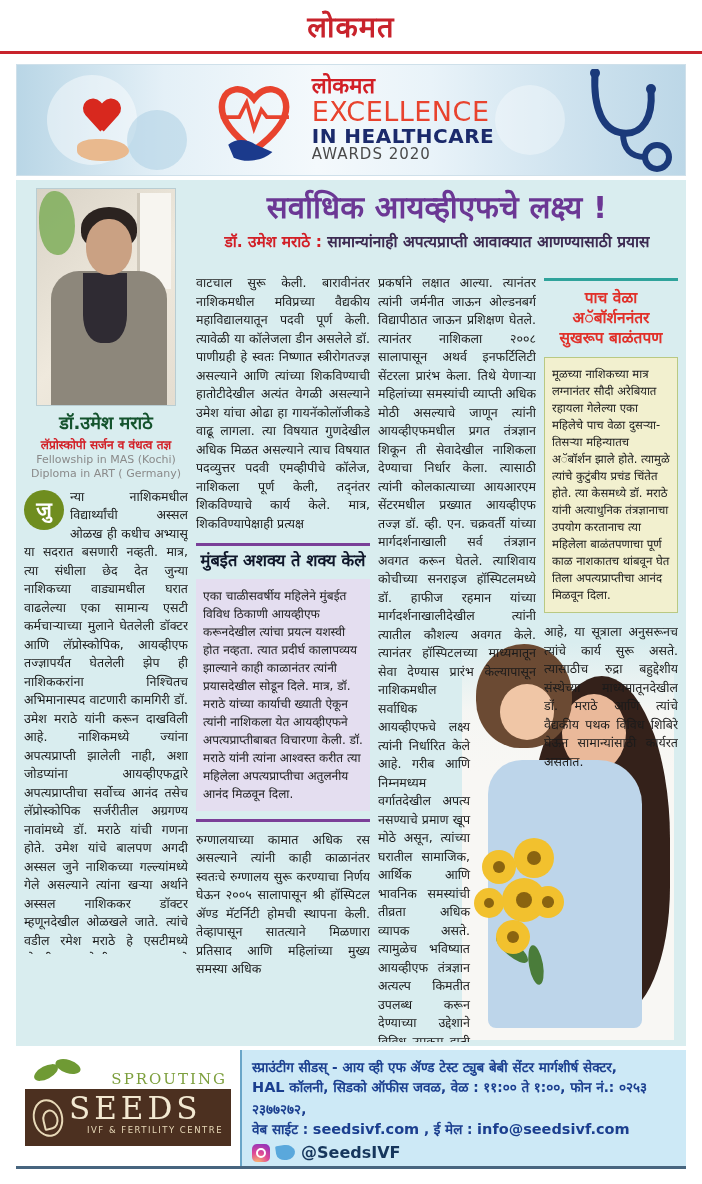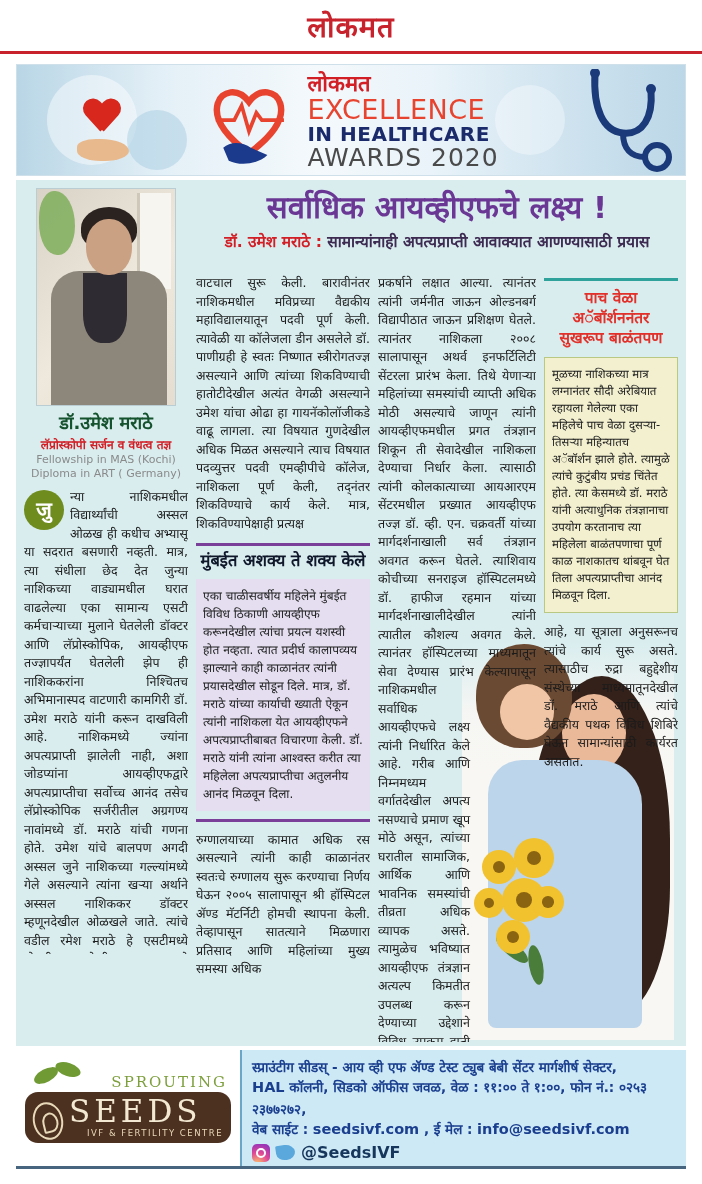--- a/index.html
+++ b/index.html
@@ -28,21 +28,21 @@
   .hh-heart::before, .hh-heart::after { content:""; position:absolute; width:20px; height:32px; background:#d8281e; border-radius:20px 20px 0 0; }
   .hh-heart::before { left:6px; transform:rotate(-42deg); }
   .hh-heart::after { left:16px; transform:rotate(42deg); }
   .hh-palm { position:absolute; left:8px; bottom:0; width:52px; height:22px; background:#e9b98e; border-radius:40% 60% 50% 50%; }
   .banner-center { position:absolute; left:0; right:0; top:8px; display:flex; justify-content:center; align-items:center; gap:12px; }
   .heart-ecg { width:92px; height:92px; flex:0 0 auto; }
   .banner-text { text-align:left; line-height:1.04; }
   .bt-brand { color:#d21f26; font-size:22px; font-weight:bold; }
   .bt-title { color:#e8432e; font-size:27px; font-weight:normal; letter-spacing:.5px; }
   .bt-sub { color:#1b2a6b; font-size:20px; font-weight:bold; letter-spacing:.5px; }
-  .bt-awards { color:#4a4a4a; font-size:25px; letter-spacing:1px; }
+  .bt-awards { color:#4a4a4a; font-size:15px; letter-spacing:1px; }
   .stetho { position:absolute; right:10px; top:4px; width:110px; height:104px; }
 
   
   .article {
     position:relative; margin:2px 16px 0; background:#d9edef;
     height:866px; overflow:hidden; padding:6px 8px 0;
   }
   .art-grid { display:grid; grid-template-columns:164px 174px 158px 1fr; column-gap:8px;
               grid-template-rows:88px auto; position:relative; z-index:1; }
   .art-head { grid-row:1; grid-column:2/5; text-align:center; padding-top:4px; }
@@ -99,21 +99,21 @@
   
   .adbar { margin:4px 16px 0; display:flex; background:#cde9f6; border-bottom:3px solid #47657f; min-height:96px; }
   .ad-left { width:226px; background:#fff; display:flex; align-items:center; justify-content:center;
              border-right:2px solid #6aa6c8; padding:4px; }
   .seeds { position:relative; width:206px; }
   .seeds-leaf { position:absolute; width:26px; height:13px; background:#6f9a34; border-radius:50%; }
   .sl1 { left:8px; top:-4px; transform:rotate(-28deg); }
   .sl2 { left:30px; top:-10px; transform:rotate(18deg); }
   .seeds-top { text-align:right; color:#7d9f3d; font-family:"DejaVu Serif","Liberation Serif",serif;
                font-size:15px; letter-spacing:2px; padding-right:4px; }
-  .seeds-box { background:#4c3020; margin-top:1px; padding:4px 8px 5px 44px; position:relative;border-radius:13px; }
+  .seeds-box { background:#4c3020; margin-top:1px; padding:4px 8px 11px 44px; position:relative; }
   .seeds-oval { position:absolute; left:8px; top:10px; width:30px; height:38px; border:2px solid #e8d9b8; border-radius:50%; transform:rotate(-14deg); }
   .seeds-oval::after { content:""; position:absolute; left:7px; top:9px; width:12px; height:16px; border:2px solid #e8d9b8; border-radius:50% 50% 50% 10%; }
   .seeds-main { color:#f3e9d2; font-family:"DejaVu Serif","Liberation Serif",serif; font-size:31px; letter-spacing:4px; line-height:1; }
   .seeds-sub { color:#e8d9b8; font-size:8.5px; letter-spacing:1.5px; text-align:right; margin-top:1px; }
   .ad-right { flex:1; padding:7px 10px 4px; }
   .ad-line { color:#1b3f8f; font-weight:bold; font-size:13.5px; line-height:1.5; }
   .ad-latin { font-size:14.5px; }
   .ad-social { display:flex; align-items:center; gap:6px; margin-top:2px; }
   .ig-icon { width:18px; height:18px; border-radius:5px; position:relative;
              background:radial-gradient(circle at 30% 110%,#fdc468,#df4996 48%,#9b36b7 85%); }

